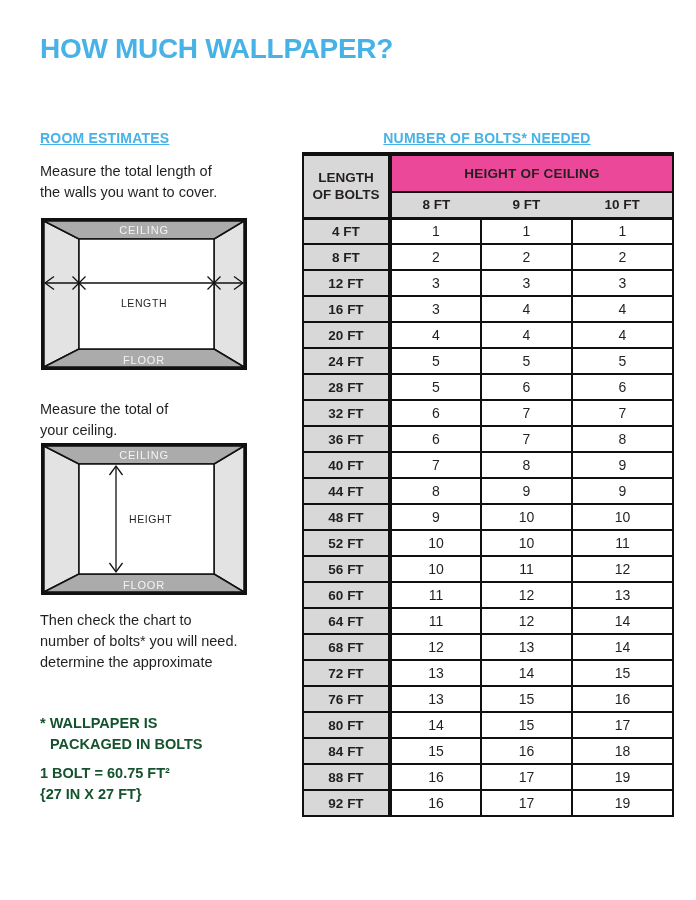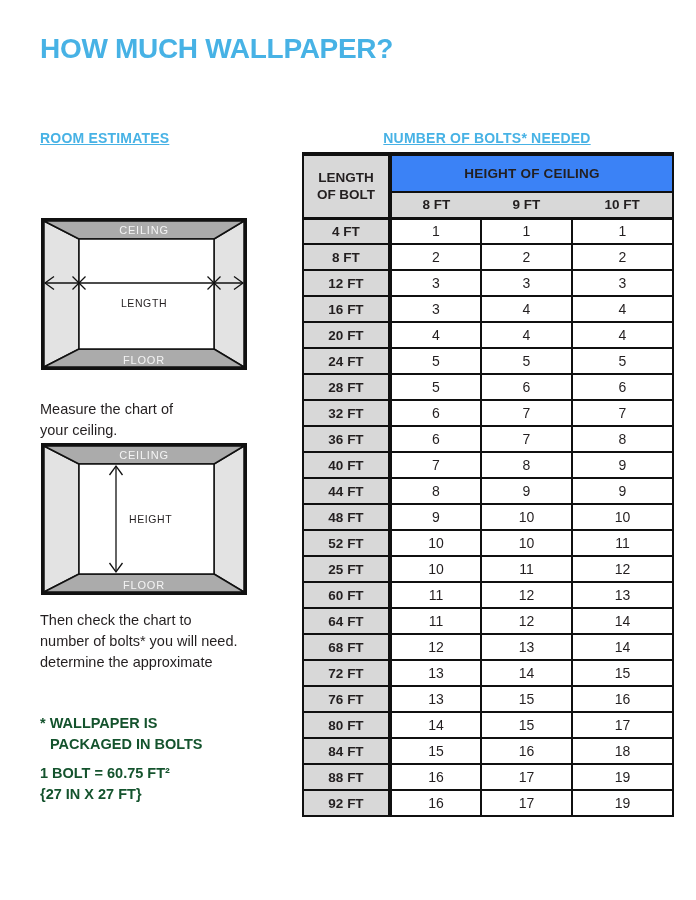--- a/index.html
+++ b/index.html
@@ -47,21 +47,21 @@
   .bolts col.c1 { width:87px; }
   .bolts col.c2 { width:91px; }
   .bolts col.c3 { width:91px; }
   .bolts col.c4 { width:101px; }
   .bolts th, .bolts td { text-align:center; vertical-align:middle; }
   th.corner {
     background:#D8D8D8; border-right:4px solid #101010;
     font-size:13.5px; font-weight:bold; line-height:17px;
   }
   th.span {
-    background:#3b82f6; height:38px;
+    background:#ec4899; height:38px;
     border-bottom:2px solid #101010;
     font-size:13.5px; font-weight:bold; letter-spacing:0.2px;
   }
   tr.sub th { background:#D8D8D8; height:26px; font-size:13.5px; font-weight:bold; }
   .bolts tbody td { border-top:2px solid #101010; height:26px; font-size:14px; }
   .bolts tbody td.rowlabel {
     background:#D8D8D8; font-weight:bold; font-size:13.5px;
     border-right:4px solid #101010;
     margin-left:12px;
   }
@@ -71,20 +71,24 @@
 </head>
 <body>
 
 <div class="page">
 
   <div class="title">HOW MUCH WALLPAPER?</div>
 
   <div class="left-col">
     <div class="sec-head l-head">ROOM ESTIMATES</div>
 
+    <div class="body-text p-step1">
+      <div>Measure the total length of</div>
+      <div>the walls you want to cover.</div>
+    </div>
 
     <svg class="diag diag1" width="206" height="152" viewBox="0 0 206 152">
       <polygon points="3,3 38,21 38,131 3,149" fill="#E3E3E3" stroke="#111" stroke-width="1.5"></polygon>
       <polygon points="203,3 173,21 173,131 203,149" fill="#E3E3E3" stroke="#111" stroke-width="1.5"></polygon>
       <polygon points="3,3 203,3 173,21 38,21" fill="#ABABAB" stroke="#111" stroke-width="1.5"></polygon>
       <polygon points="3,149 203,149 173,131 38,131" fill="#ABABAB" stroke="#111" stroke-width="1.5"></polygon>
       <rect x="38" y="21" width="135" height="110" fill="#ffffff" stroke="#111" stroke-width="1.5"></rect>
       <rect x="1.5" y="1.5" width="203" height="149" fill="none" stroke="#111" stroke-width="3"></rect>
       <g stroke="#111" stroke-width="1.3" fill="none">
         <line x1="4" y1="65" x2="202" y2="65"></line>
@@ -94,21 +98,21 @@
         <line x1="31.5" y1="71.5" x2="44.5" y2="58.5"></line>
         <line x1="166.5" y1="58.5" x2="179.5" y2="71.5"></line>
         <line x1="166.5" y1="71.5" x2="179.5" y2="58.5"></line>
       </g>
       <text x="103" y="16" text-anchor="middle" font-size="11" letter-spacing="0.8" fill="#F4F4F4">CEILING</text>
       <text x="103" y="146" text-anchor="middle" font-size="11" letter-spacing="0.8" fill="#F4F4F4">FLOOR</text>
       <text x="103" y="89" text-anchor="middle" font-size="10.5" letter-spacing="0.6" fill="#231F20">LENGTH</text>
     </svg>
 
     <div class="body-text p-step2">
-      <div>Measure the chart of</div>
+      <div>Measure the total of</div>
       <div>your ceiling.</div>
     </div>
 
     <svg class="diag diag2" width="206" height="152" viewBox="0 0 206 152">
       <polygon points="3,3 38,21 38,131 3,149" fill="#E3E3E3" stroke="#111" stroke-width="1.5"></polygon>
       <polygon points="203,3 173,21 173,131 203,149" fill="#E3E3E3" stroke="#111" stroke-width="1.5"></polygon>
       <polygon points="3,3 203,3 173,21 38,21" fill="#ABABAB" stroke="#111" stroke-width="1.5"></polygon>
       <polygon points="3,149 203,149 173,131 38,131" fill="#ABABAB" stroke="#111" stroke-width="1.5"></polygon>
       <rect x="38" y="21" width="135" height="110" fill="#ffffff" stroke="#111" stroke-width="1.5"></rect>
       <rect x="1.5" y="1.5" width="203" height="149" fill="none" stroke="#111" stroke-width="3"></rect>
@@ -146,21 +150,21 @@
       <colgroup>
         <col class="c1">
           <col class="c2">
           <col class="c3">
           <col class="c4">
       </colgroup>
       <thead>
         <tr>
           <th class="corner" rowspan="2">
             <div>LENGTH</div>
-            <div>OF BOLT</div>
+            <div>OF BOLTS</div>
           </th>
           <th class="span" colspan="3">HEIGHT OF CEILING</th>
         </tr>
         <tr class="sub">
           <th>8 FT</th>
           <th>9 FT</th>
           <th>10 FT</th>
         </tr>
       </thead>
       <tbody>
@@ -236,21 +240,21 @@
             <td class="val">10</td>
             <td class="val">10</td>
           </tr>
           <tr>
             <td class="rowlabel">52 FT</td>
             <td class="val">10</td>
             <td class="val">10</td>
             <td class="val">11</td>
           </tr>
           <tr>
-            <td class="rowlabel">25 FT</td>
+            <td class="rowlabel">56 FT</td>
             <td class="val">10</td>
             <td class="val">11</td>
             <td class="val">12</td>
           </tr>
           <tr>
             <td class="rowlabel">60 FT</td>
             <td class="val">11</td>
             <td class="val">12</td>
             <td class="val">13</td>
           </tr>

